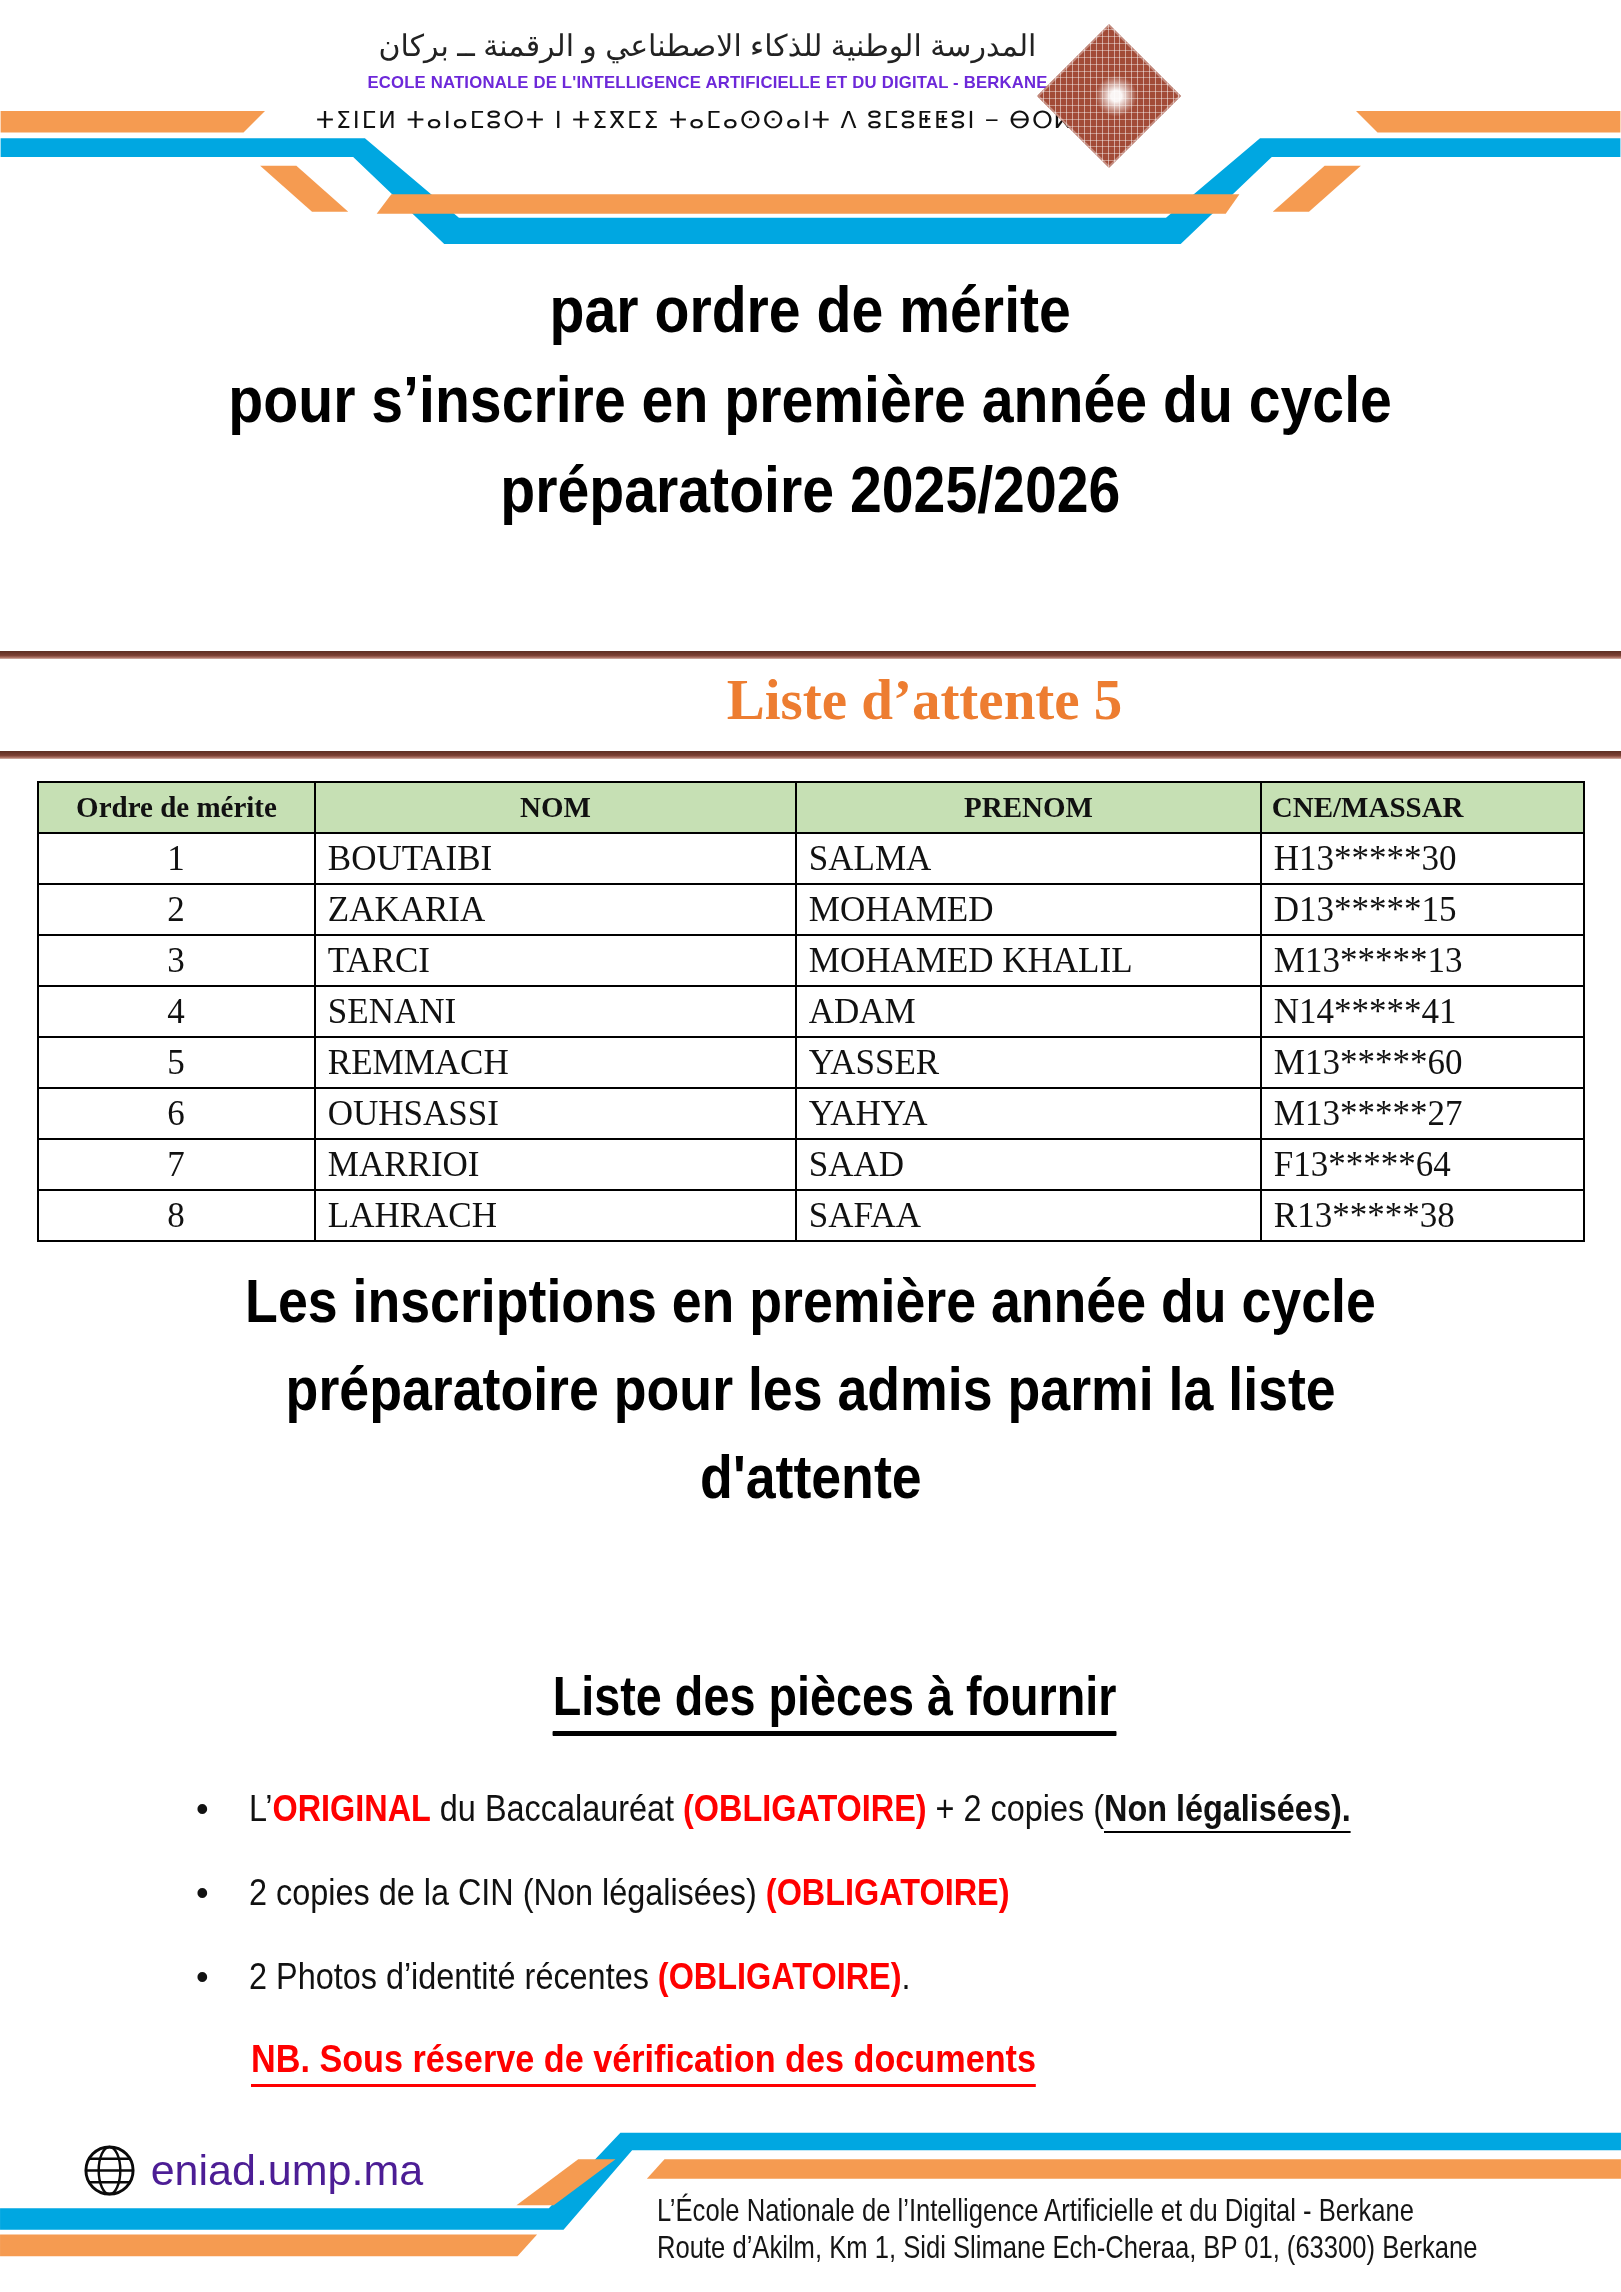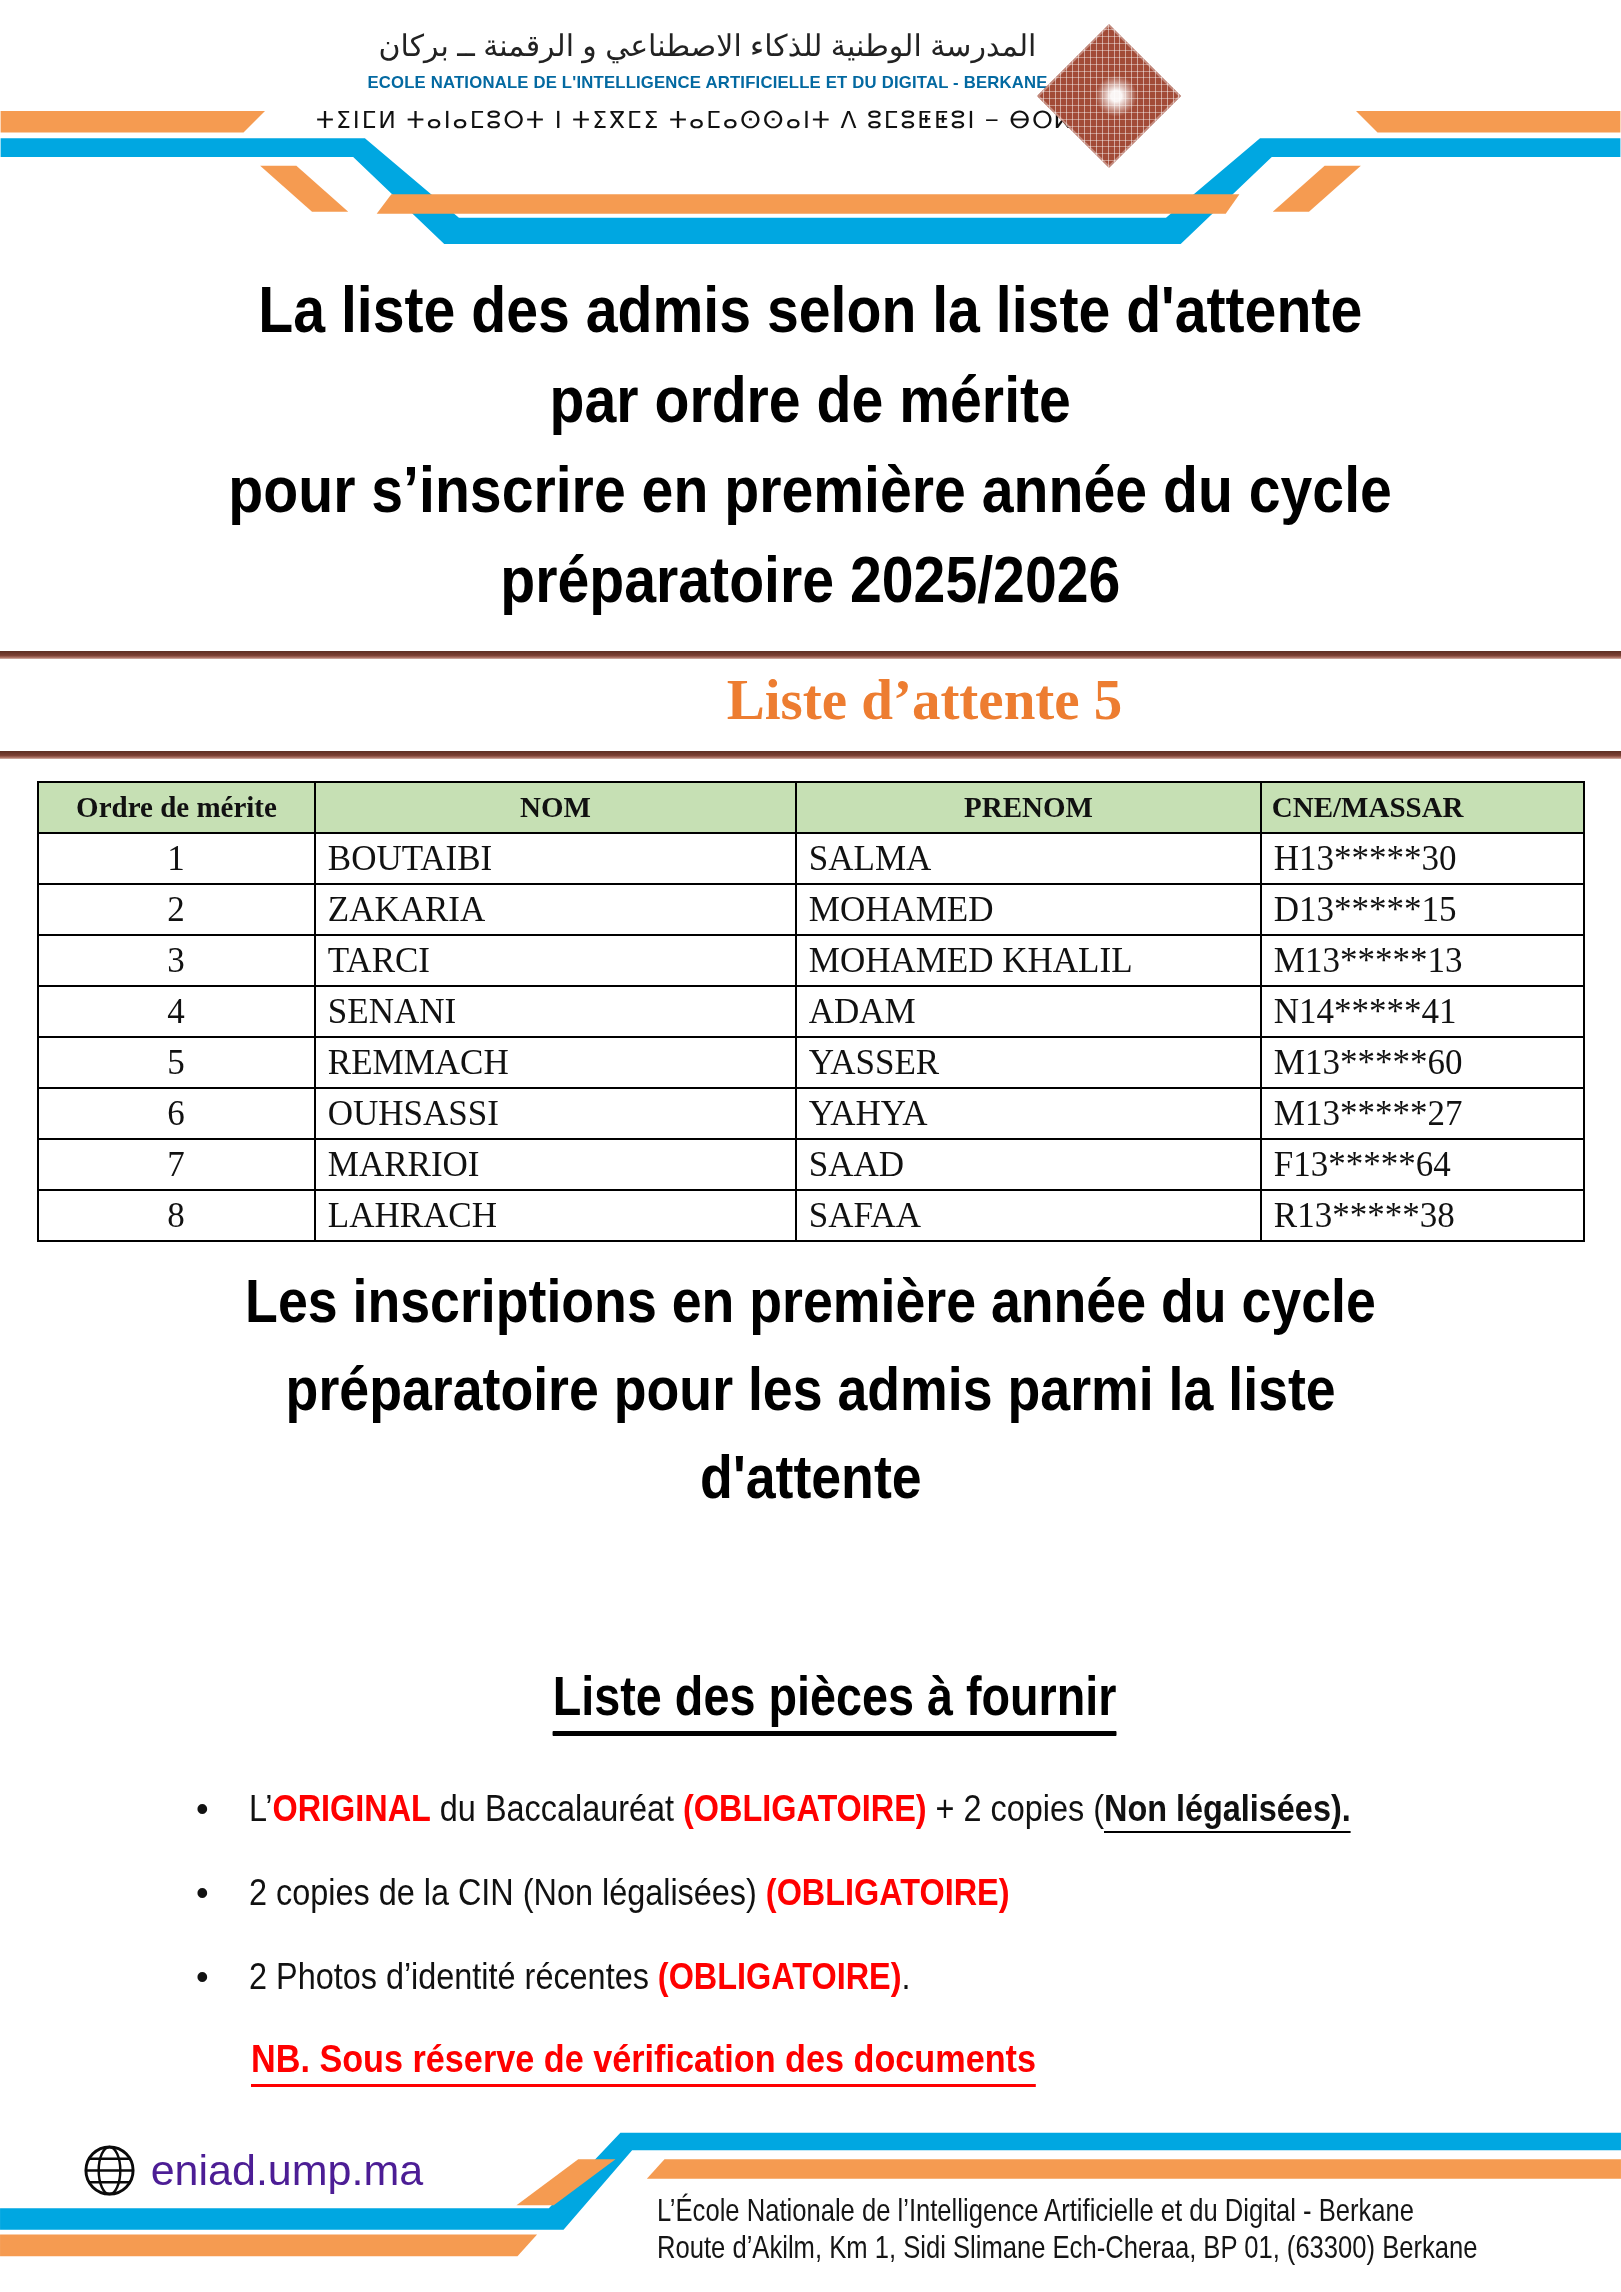--- a/index.html
+++ b/index.html
@@ -2,21 +2,21 @@
 <html><head>
 <meta charset="utf-8">
 <style>
   html,body{margin:0;padding:0;background:#ffffff;}
   .page{position:relative;width:1621px;height:2293px;background:#fff;overflow:hidden;
         font-family:"Liberation Sans",sans-serif;color:#111;}
 
   
   .org-header{position:absolute;top:27.4px;left:0;width:1415px;text-align:center;}
   .org-arabic{font-size:30px;color:#222;direction:rtl;line-height:1.25;}
-  .org-french{font-size:16.7px;font-weight:bold;color:#0369a1;letter-spacing:0.2px;margin-top:7.8px;}
+  .org-french{font-size:16.7px;font-weight:bold;color:#6d28d9;letter-spacing:0.2px;margin-top:7.8px;}
   .org-tifinagh{font-size:23.5px;color:#111;margin-top:13.7px;letter-spacing:2px;}
 
   
   .logo-box{position:absolute;left:1037px;top:21.6px;width:143px;height:149px;}
   .diamond{position:absolute;left:20.6px;top:23.5px;width:102px;height:102px;
            transform:rotate(45deg);background:#a24b37;
            background-image:
              radial-gradient(circle at 55% 45%, rgba(255,255,255,.95) 0 7%, rgba(255,255,255,0) 26%),
              repeating-linear-gradient(45deg, rgba(255,255,255,.5) 0 1px, rgba(255,255,255,0) 1px 5.9px),
              repeating-linear-gradient(-45deg, rgba(255,255,255,.4) 0 1px, rgba(255,255,255,0) 1px 6.9px);
@@ -104,21 +104,20 @@
   <svg class="banner-svg" viewBox="0 0 1654 145">
     <polygon points="0,31 372,31 468,112 1190,112 1286,31 1654,31 1654,50 1298,50 1205,139 453,139 360,50 0,50" fill="#00A7E1"></polygon>
     <polygon points="0,3 270,3 248,25 0,25" fill="#F59B51"></polygon>
     <polygon points="1384,3 1654,3 1654,25 1406,25" fill="#F59B51"></polygon>
     <polygon points="265,59 302,59 355,106 318,106" fill="#F59B51"></polygon>
     <polygon points="1352,59 1389,59 1336,106 1299,106" fill="#F59B51"></polygon>
     <polygon points="399,88 1265,88 1251,108 384,108" fill="#F59B51"></polygon>
   </svg>
 
   <div class="main-title">
-    <div class="line"><span class="cnd s88">La liste des admis selon la liste d'attente</span></div>
     <div class="line"><span class="cnd s88">par ordre de mérite</span></div>
     <div class="line"><span class="cnd s88">pour s’inscrire en première année du cycle</span></div>
     <div class="line"><span class="cnd s88">préparatoire 2025/2026</span></div>
   </div>
 
   <div class="rule rule1"></div>
 
   <div class="waitlist-heading">
     <span>Liste d’attente 5</span>
   </div>

